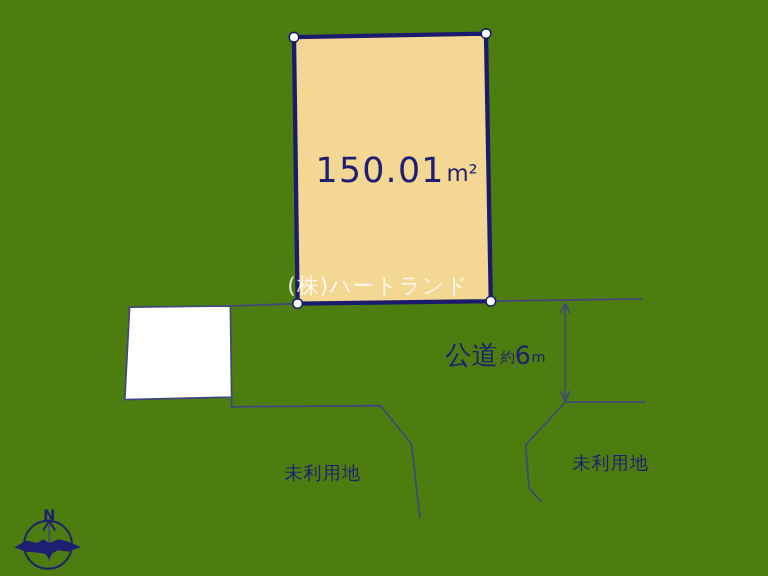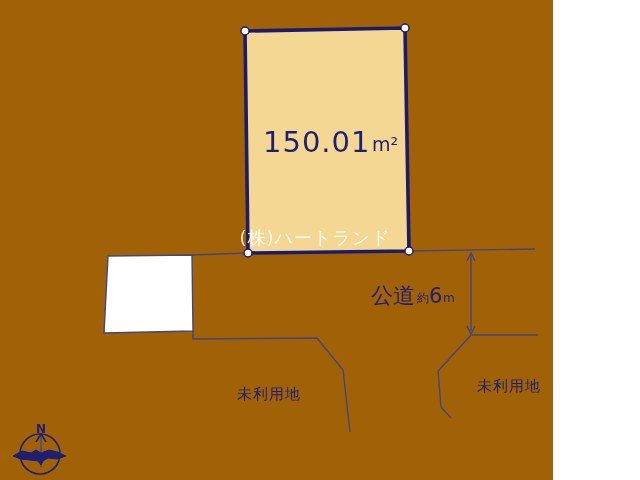--- a/index.html
+++ b/index.html
@@ -1,20 +1,20 @@
 <!DOCTYPE html>
 <html><head>
 <meta charset="utf-8">
 <style>
   html,body{margin:0;padding:0;}
   body{
     width:640px;height:480px;background:#ffffff;overflow:hidden;
     font-family:"DejaVu Sans","Liberation Sans",sans-serif;
   }
-  .canvas{position:relative;width:553px;height:480px;background:#a16207;}
+  .canvas{position:relative;width:640px;height:480px;background:#4d7c0f;}
   svg text{font-family:"DejaVu Sans","Liberation Sans",sans-serif;}
   .thin-line{fill:none;stroke:#43467e;stroke-width:1.4;stroke-linejoin:miter;}
   .thin-line-fill{fill:#ffffff;stroke:#43467e;stroke-width:1.4;}
   .parcel-poly{stroke-width:3.6;stroke-linejoin:miter;}
   .vertex-dot{fill:#ffffff;stroke:#1b1b6e;stroke-width:1.4;}
   .navy-text{fill:#1e1e73;}
   .area-value{font-size:29px;letter-spacing:1px;}
   .area-unit{font-size:19px;}
   .road-kanji{font-size:22px;}
   .road-small{font-size:12px;}

